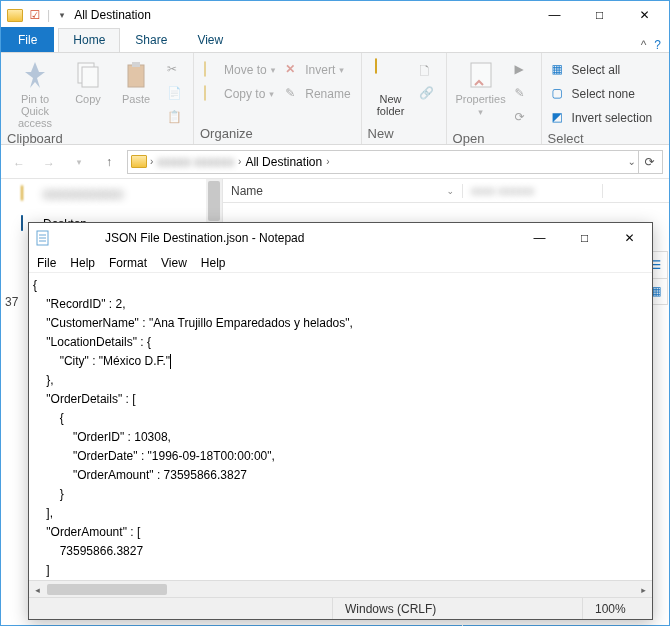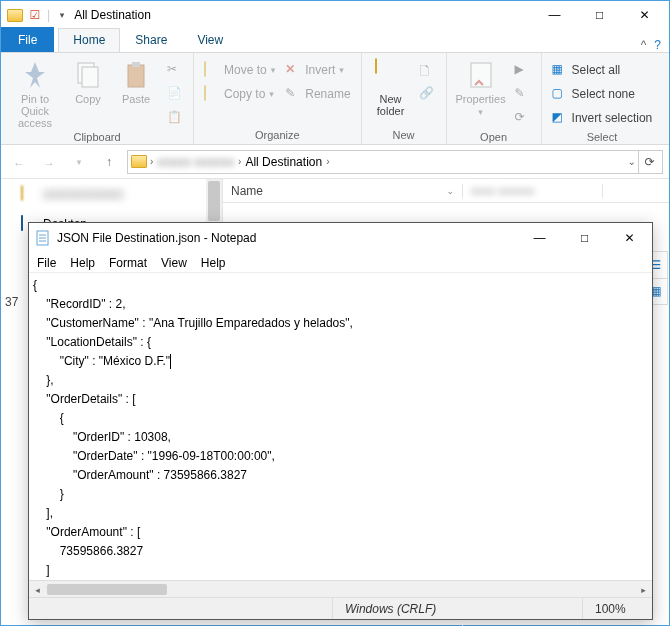--- a/index.html
+++ b/index.html
@@ -13,21 +13,21 @@
 .titlebar .wbtns{display:flex;}
 .titlebar .wbtn{width:45px;height:28px;display:flex;align-items:center;justify-content:center;color:#000;}
 .ribbon-tabs{height:24px;display:flex;align-items:end;border-bottom:1px solid #dadada;background:#fff;}
 .rtab{padding:4px 14px 5px;color:#0c4a6e;border:1px solid transparent;border-bottom:none;}
 .rtab.file{background:#1979ca;color:#fff;padding:5px 16px;margin-right:4px;}
 .rtab.active{background:#f5f6f7;border-color:#dadada;color:#0c4a6e;}
 .ribbon-help{margin-left:auto;display:flex;gap:8px;padding-right:8px;color:#666;}
 .ribbon{height:92px;background:#f5f6f7;border-bottom:1px solid #dadada;display:flex;}
 .rgroup{border-right:1px solid #e1e1e1;display:flex;flex-direction:column;align-items:center;padding:4px 6px 0;}
 .rgroup .body{flex:1;display:flex;align-items:flex-start;gap:2px;}
-.rgroup .lbl{font-size:11px;color:#666;padding:2px 0 3px;text-align:center;width:100%;}
+.rgroup .lbl{font-size:13px;color:#666;padding:2px 0 3px;text-align:left;width:100%;}
 .rbig{display:flex;flex-direction:column;align-items:center;width:56px;padding-top:2px;gap:2px;color:#444;}
 .rbig.narrow{width:46px;}
 .rbig .ic{width:32px;height:32px;}
 .rbig .txt{font-size:11px;text-align:center;line-height:12px;}
 .rcolm{display:flex;flex-direction:column;gap:2px;padding-top:2px;}
 .rsmall{display:flex;align-items:center;gap:4px;height:22px;padding:0 4px;color:#444;}
 .rsmall .ic{width:16px;height:16px;}
 .dimmed{opacity:.45;}
 .addrbar{height:34px;display:flex;align-items:center;gap:6px;padding:3px 6px;border-bottom:1px solid #e5e5e5;}
 .navbtn{width:24px;height:24px;display:flex;align-items:center;justify-content:center;color:#666;border-radius:2px;}
@@ -54,21 +54,21 @@
 .right-strip div{flex:1;display:flex;align-items:center;justify-content:center;color:#1979ca;border-bottom:1px solid #ddd;}
 .status-count{position:absolute;left:4px;top:294px;color:#444;}
 
 
 svg{display:block;}
 
 
 .notepad{position:absolute;left:28px;top:222px;width:625px;height:398px;border:1px solid #555;background:#fff;box-shadow:0 4px 16px rgba(0,0,0,.25);display:flex;flex-direction:column;}
 .np-title{height:30px;display:flex;align-items:center;padding-left:6px;background:#fff;}
 .np-title .ic{width:16px;height:16px;margin-right:6px;}
-.np-title .t{flex:1;}
+.np-title .t{flex:1;margin-left:48px;}
 .np-title .wbtn{width:45px;height:30px;display:flex;align-items:center;justify-content:center;}
 .np-menu{height:20px;display:flex;align-items:center;gap:14px;padding-left:8px;border-bottom:1px solid #eee;}
 .np-menu span{color:#000;}
 .np-body{flex:1;overflow:hidden;position:relative;}
 .np-text{font-family:Consolas,monospace;font-size:14px;line-height:18px;white-space:pre;padding:2px 4px;color:#000;}
 .caret{display:inline-block;width:1px;height:15px;background:#000;vertical-align:middle;}
 .np-sb-h{height:17px;border-top:1px solid #ddd;background:#f0f0f0;position:relative;}
 .np-sb-h::before{content:"";position:absolute;left:18px;top:3px;height:11px;width:120px;background:#cdcdcd;border-radius:2px;}
 .np-sb-h .ar{position:absolute;top:0;width:17px;height:17px;display:flex;align-items:center;justify-content:center;color:#666;font-size:9px;}
 .np-status{height:22px;border-top:1px solid #ddd;display:flex;align-items:center;background:#f0f0f0;}
@@ -348,17 +348,17 @@
         73595866.3827
     ]
 }</span></div>
   </div>
   <div class="np-sb-h">
     <div class="ar" style="left:0;">◂</div>
     <div class="ar" style="right:0;">▸</div>
   </div>
   <div class="np-status">
     <div class="spacer"></div>
-    <div class="cell" style="width:130px;font-style:italic;">Windows (CRLF)</div>
+    <div class="cell" style="width:130px;">Windows (CRLF)</div>
     <div class="cell" style="width:120px;margin-top:48px;">Ln 18, Col 31</div>
     <div class="cell" style="width:70px;">100%</div>
   </div>
 </div>
 
 </body></html>

